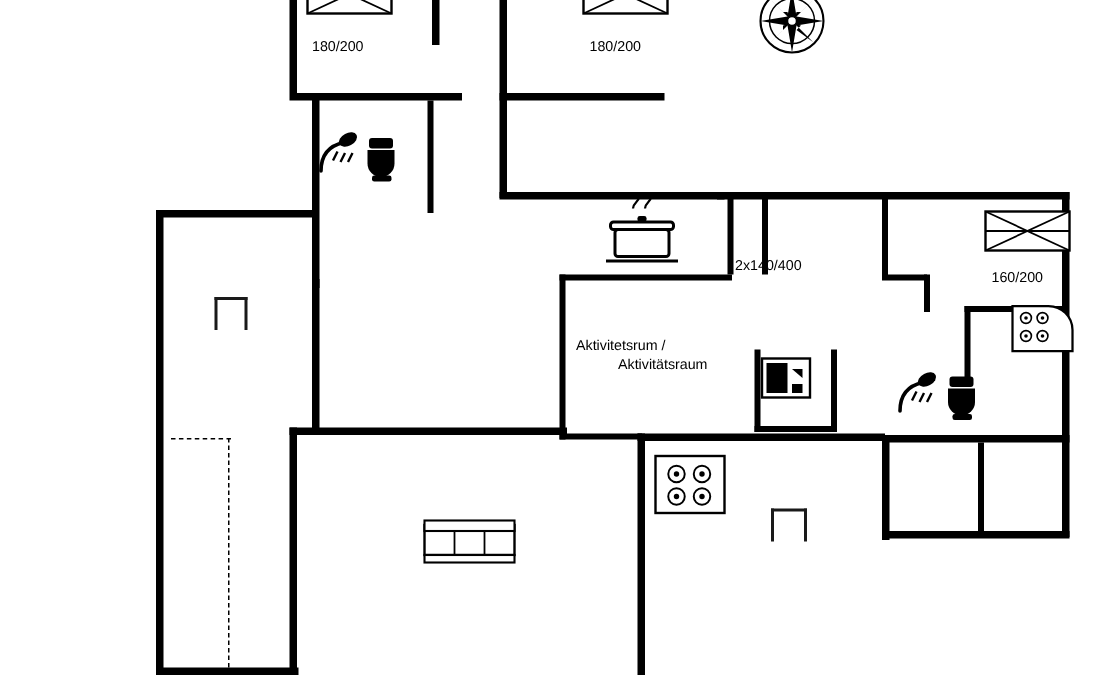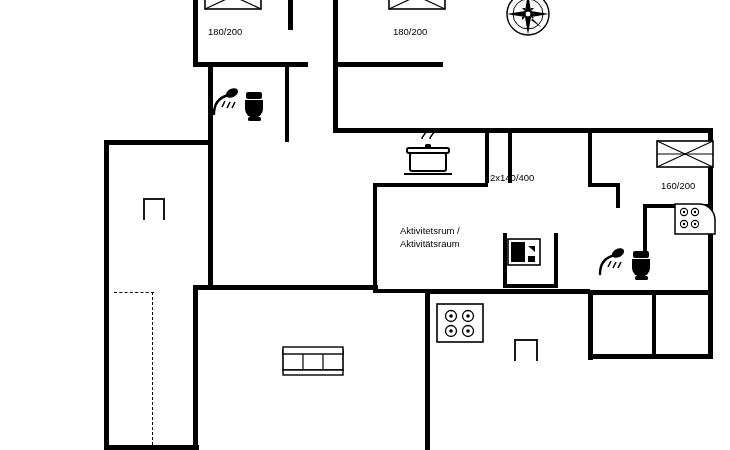--- a/index.html
+++ b/index.html
@@ -245,16 +245,16 @@
   <div class="icon" style="left:234px; top:346px;">
     <svg width="62" height="32" viewBox="0 0 62 32">
       <rect x="1" y="4" width="60" height="20" fill="#fff" stroke="#000" stroke-width="1.6"></rect>
       <rect x="1" y="1" width="60" height="7" fill="#fff" stroke="#000" stroke-width="1.4"></rect>
       <line x1="21" y1="8" x2="21" y2="24" stroke="#000" stroke-width="1.2"></line>
       <line x1="41" y1="8" x2="41" y2="24" stroke="#000" stroke-width="1.2"></line>
       <rect x="1" y="24" width="60" height="5" fill="#fff" stroke="#000" stroke-width="1.4"></rect>
     </svg>
   </div>
 
-  <div class="label" style="left:352px; top:225px;">Aktivitetsrum /</div>
-  <div class="label" style="left:352px; top:238px;">Aktivitätsraum</div>
+  <div class="label" style="left:336px; top:225px;">Aktivitetsrum /</div>
+  <div class="label" style="left:364px; top:238px;">Aktivitätsraum</div>
 
 </div>
 
 </body></html>

